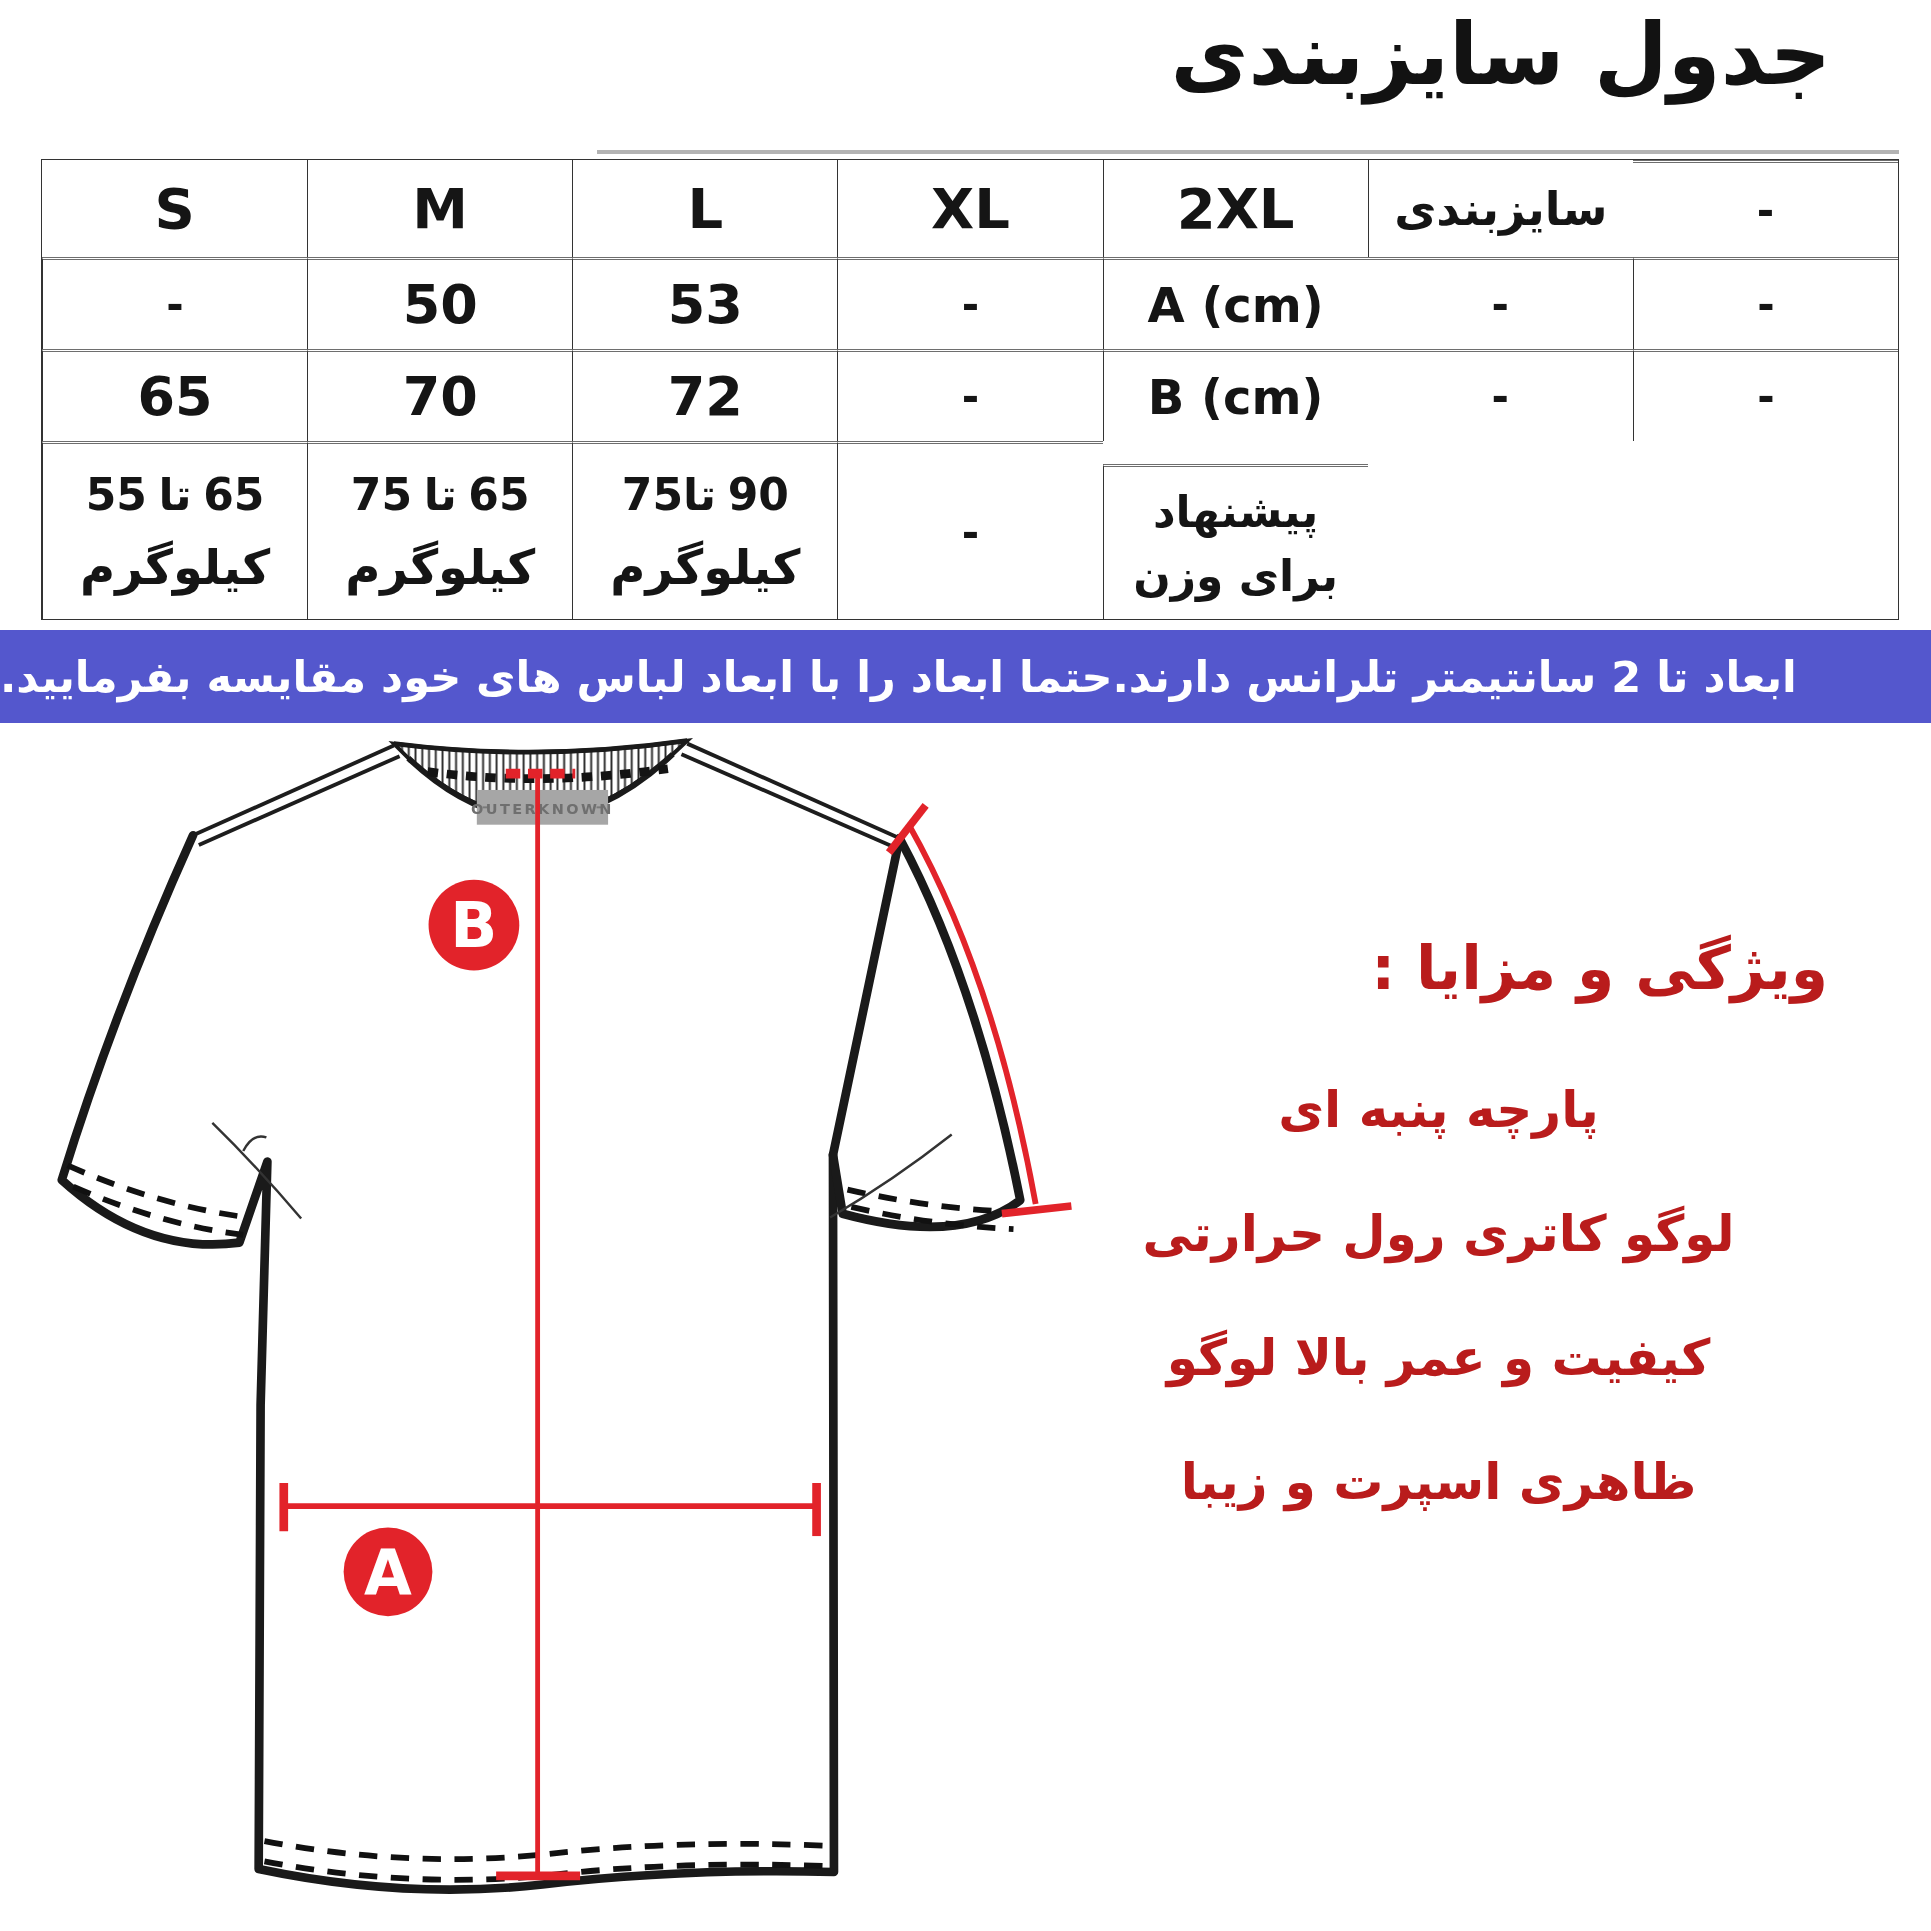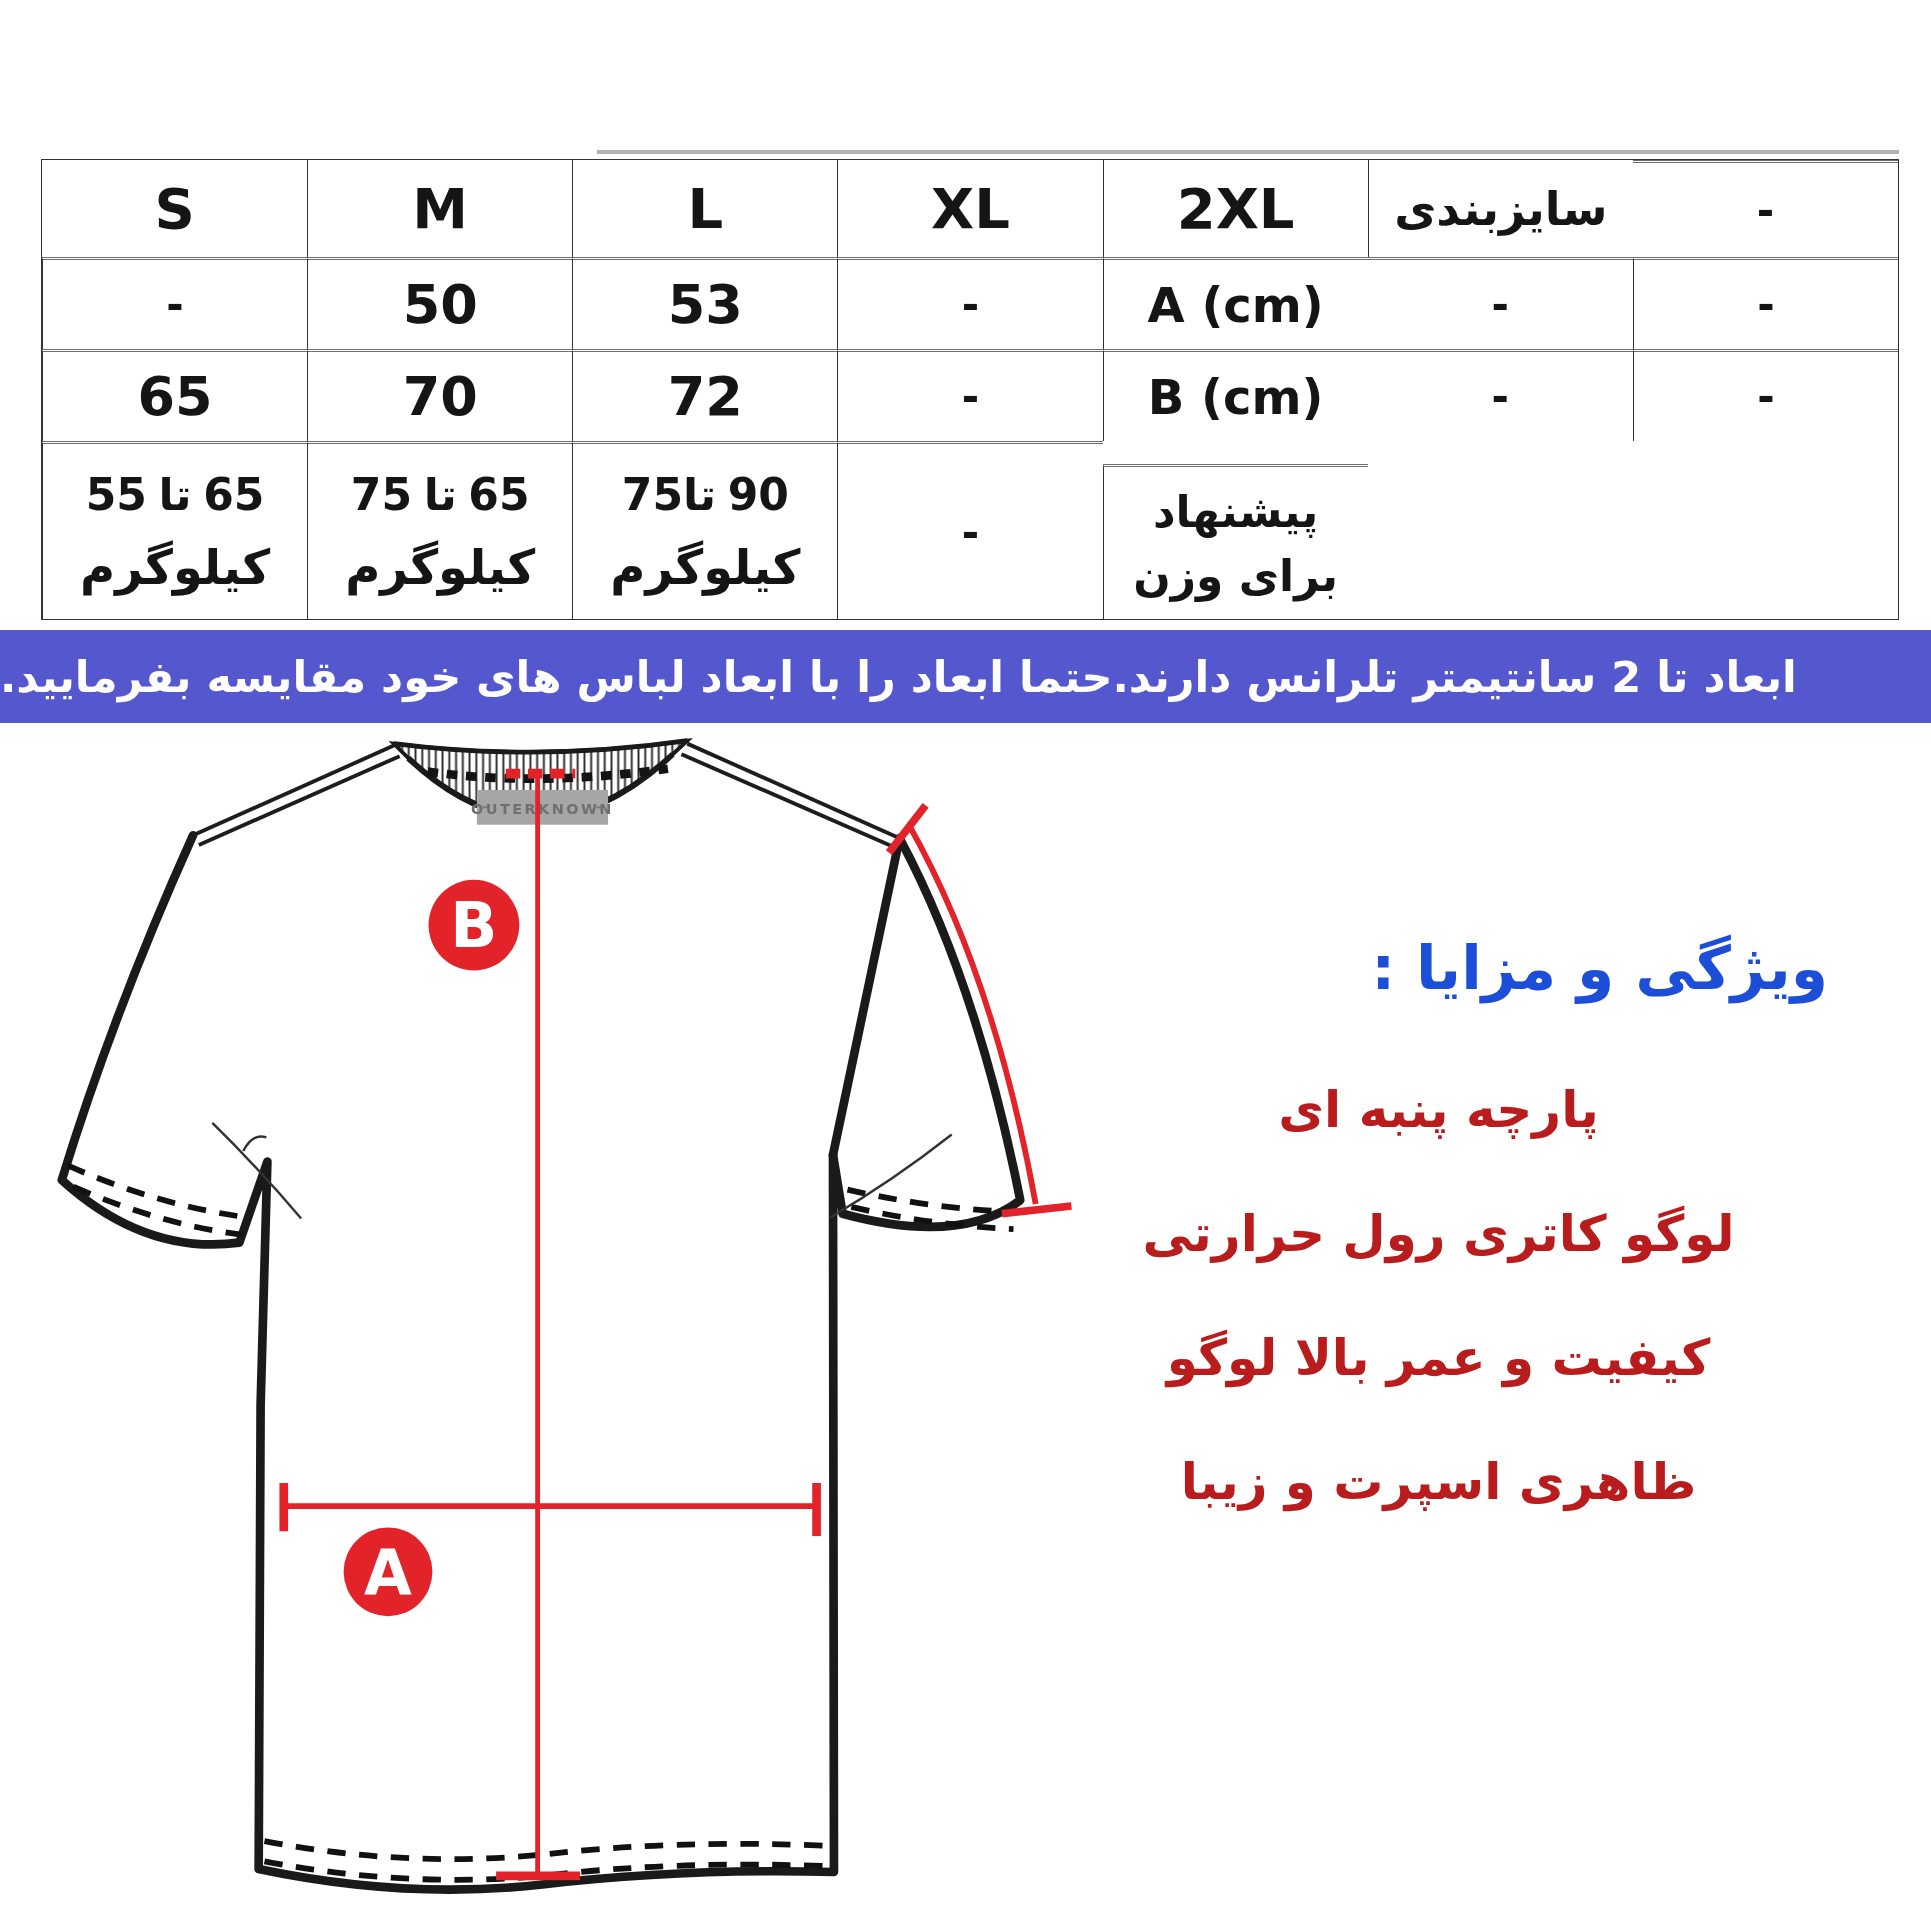--- a/index.html
+++ b/index.html
@@ -67,20 +67,21 @@
   
   .tshirt-svg{position:absolute;left:0;top:729px;}
   .red-stroke{stroke:var(--accent);}
   .red-fill{fill:var(--accent);}
 </style>
 </head>
 <body>
 
 <div class="page">
 
+  <div class="main-title">جدول سایزبندی</div>
 
   <div class="artifact-line"></div>
 
   <div class="size-table">
 
     <div class="cell c0 hdr-size">S</div>
     <div class="cell hdr-size">M</div>
     <div class="cell hdr-size">L</div>
     <div class="cell hdr-size">XL</div>
     <div class="cell hdr-size">2XL</div>
@@ -130,21 +131,21 @@
     <div class="cell rowline wlabel">
       <div>پیشنهاد</div>
       <div>برای وزن</div>
     </div>
   </div>
 
   <div class="banner">
     <div class="banner-text">ابعاد تا 2 سانتیمتر تلرانس دارند.حتما ابعاد را با ابعاد لباس های خود مقایسه بفرمایید.</div>
   </div>
 
-  <div class="features-heading" style="color: #1d4ed8;">ویژگی و مزایا :</div>
+  <div class="features-heading" style="color: #b91c1c;">ویژگی و مزایا :</div>
   <div class="features-list">
     <div class="feature-item">پارچه پنبه ای</div>
     <div class="feature-item">لوگو کاتری رول حرارتی</div>
     <div class="feature-item">کیفیت و عمر بالا لوگو</div>
     <div class="feature-item">ظاهری اسپرت و زیبا</div>
   </div>
 
   <svg class="tshirt-svg" width="1110" height="1202" viewBox="0 0 1150 1245" xmlns="http://www.w3.org/2000/svg">
     <defs>
       <pattern id="rib" width="7" height="14" patternUnits="userSpaceOnUse">

